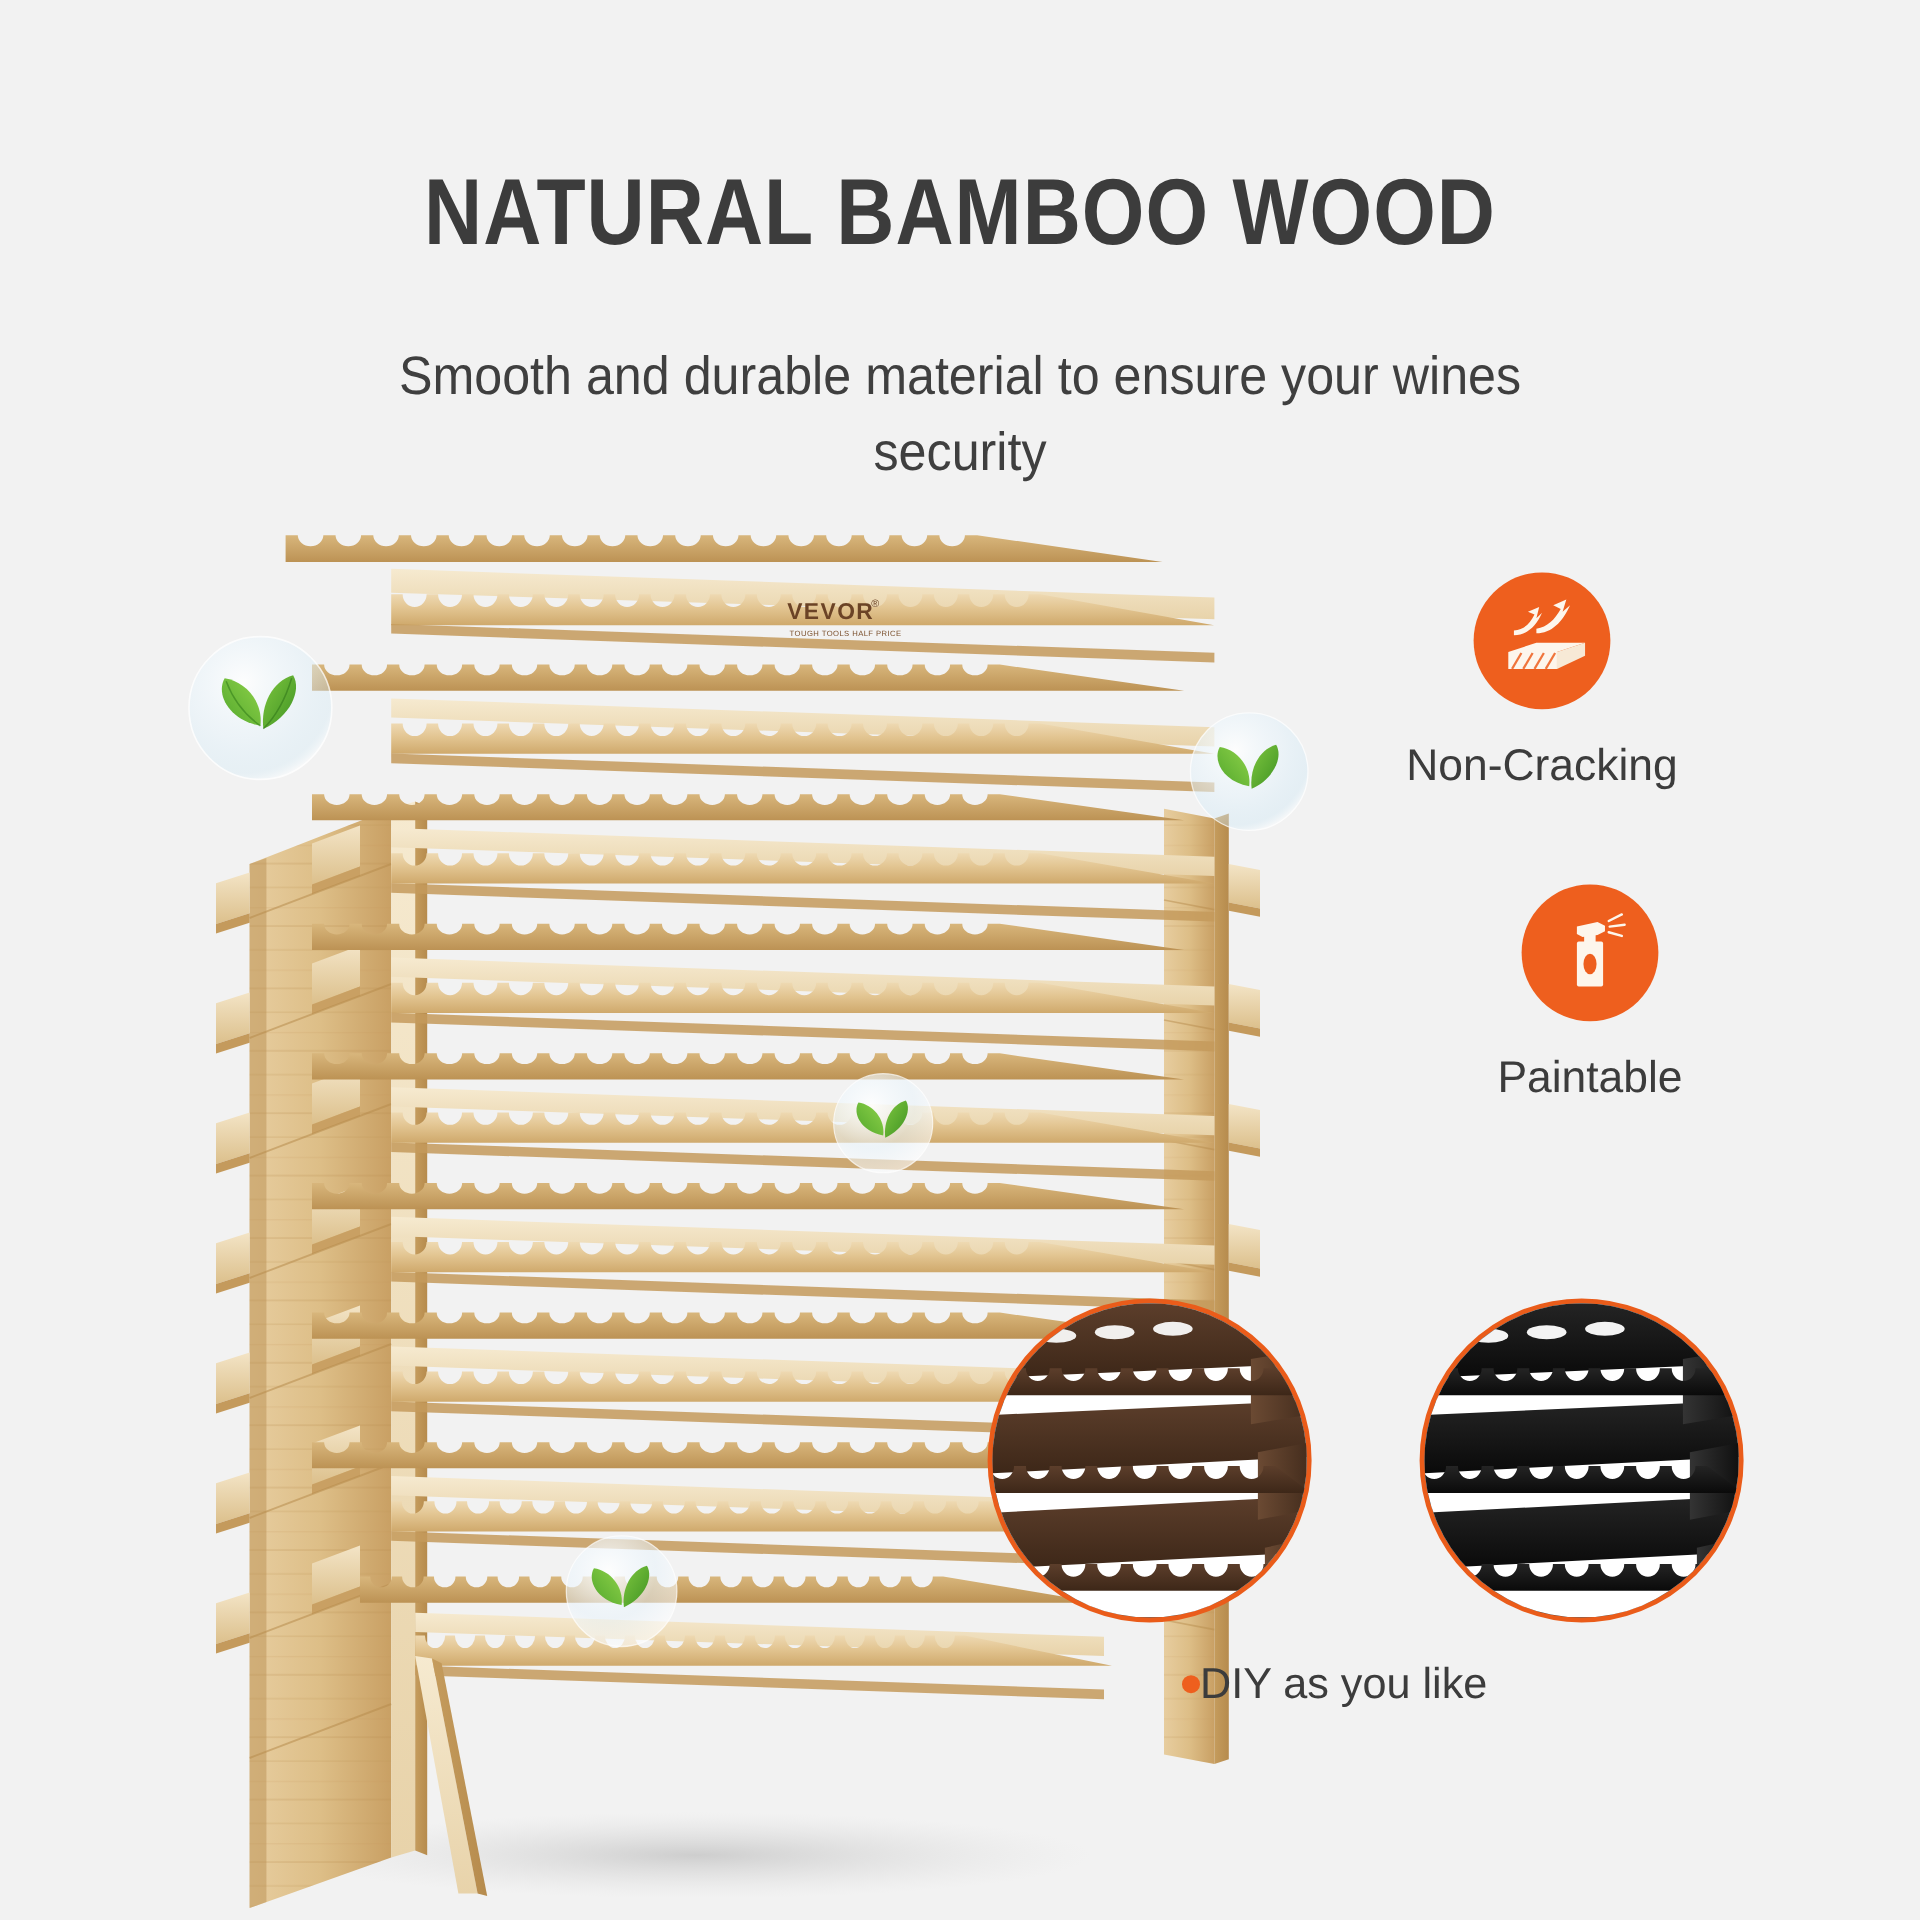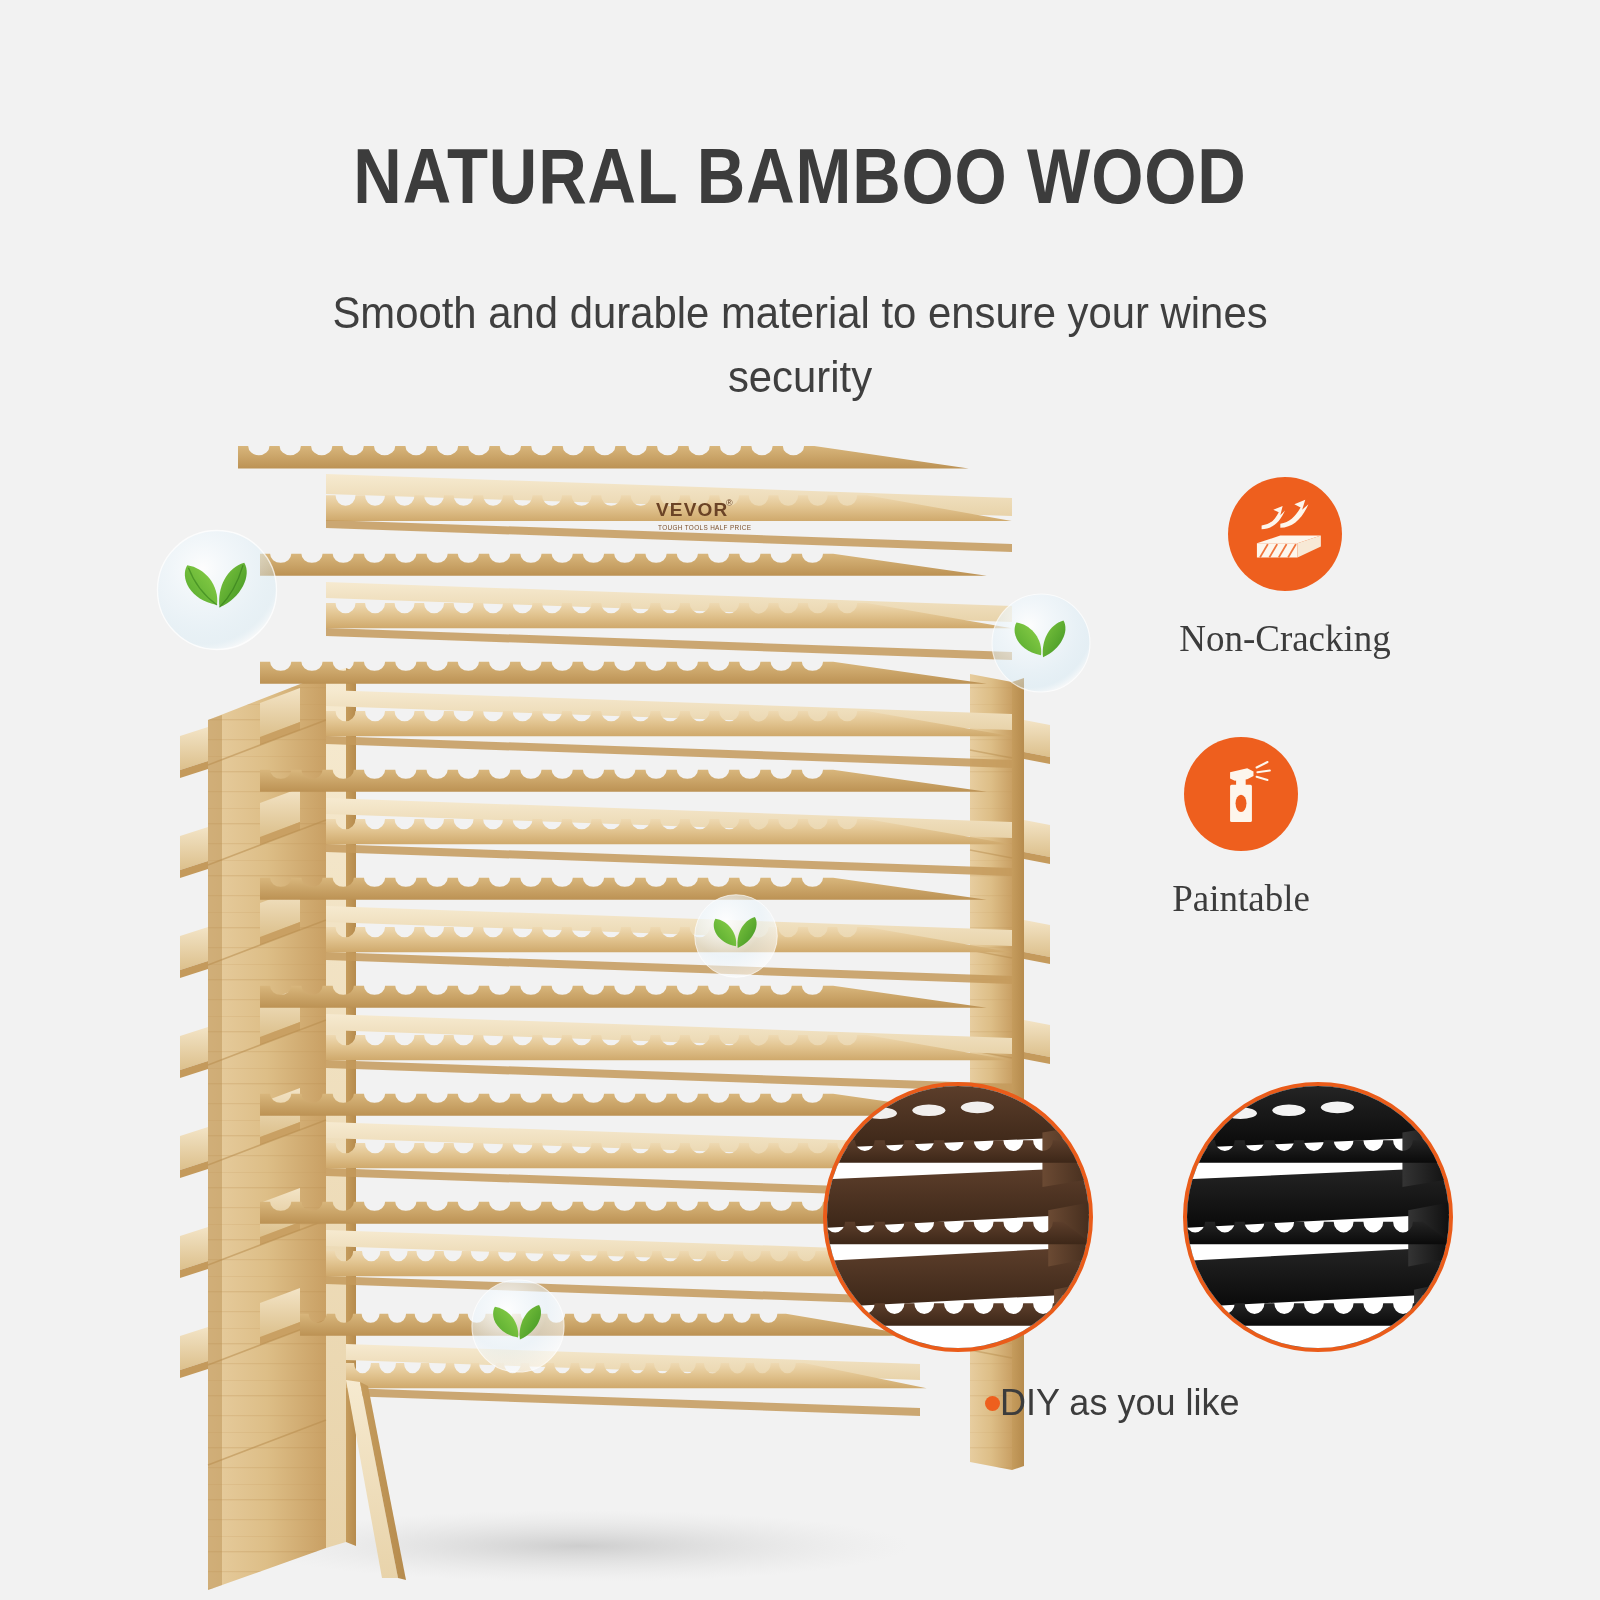--- a/index.html
+++ b/index.html
@@ -47,22 +47,22 @@
   .feature { position:absolute; width:300px; text-align:center; }
   .feature .disc {
     width:114px; height:114px; border-radius:50%;
     background:#ee5f1e; margin:0 auto;
     display:flex; align-items:center; justify-content:center;
   }
   .feature .disc svg { width:78px; height:78px; display:block; }
   .feature .flabel {
     margin-top:26px; font-size:37px; color:#3c3c3c; white-space:nowrap;
   }
-  #feature-0 { left:1135px; top:477px;font-family:Liberation Serif, serif; }
-  #feature-1 { left:1091px; top:737px;font-family:Liberation Serif, serif; }
+  #feature-0 { left:1135px; top:477px; }
+  #feature-1 { left:1175px; top:737px; }
 
   
   .inset {
     position:absolute; border-radius:50%;
     border:4px solid #ea5c1a; overflow:hidden;
     background:#2b2b2b;
   }
   .inset svg { display:block; width:100%; height:100%; }
   #inset-0 { left:823px; top:1082px; width:270px; height:270px; }
   #inset-1 { left:1183px; top:1082px; width:270px; height:270px; }

